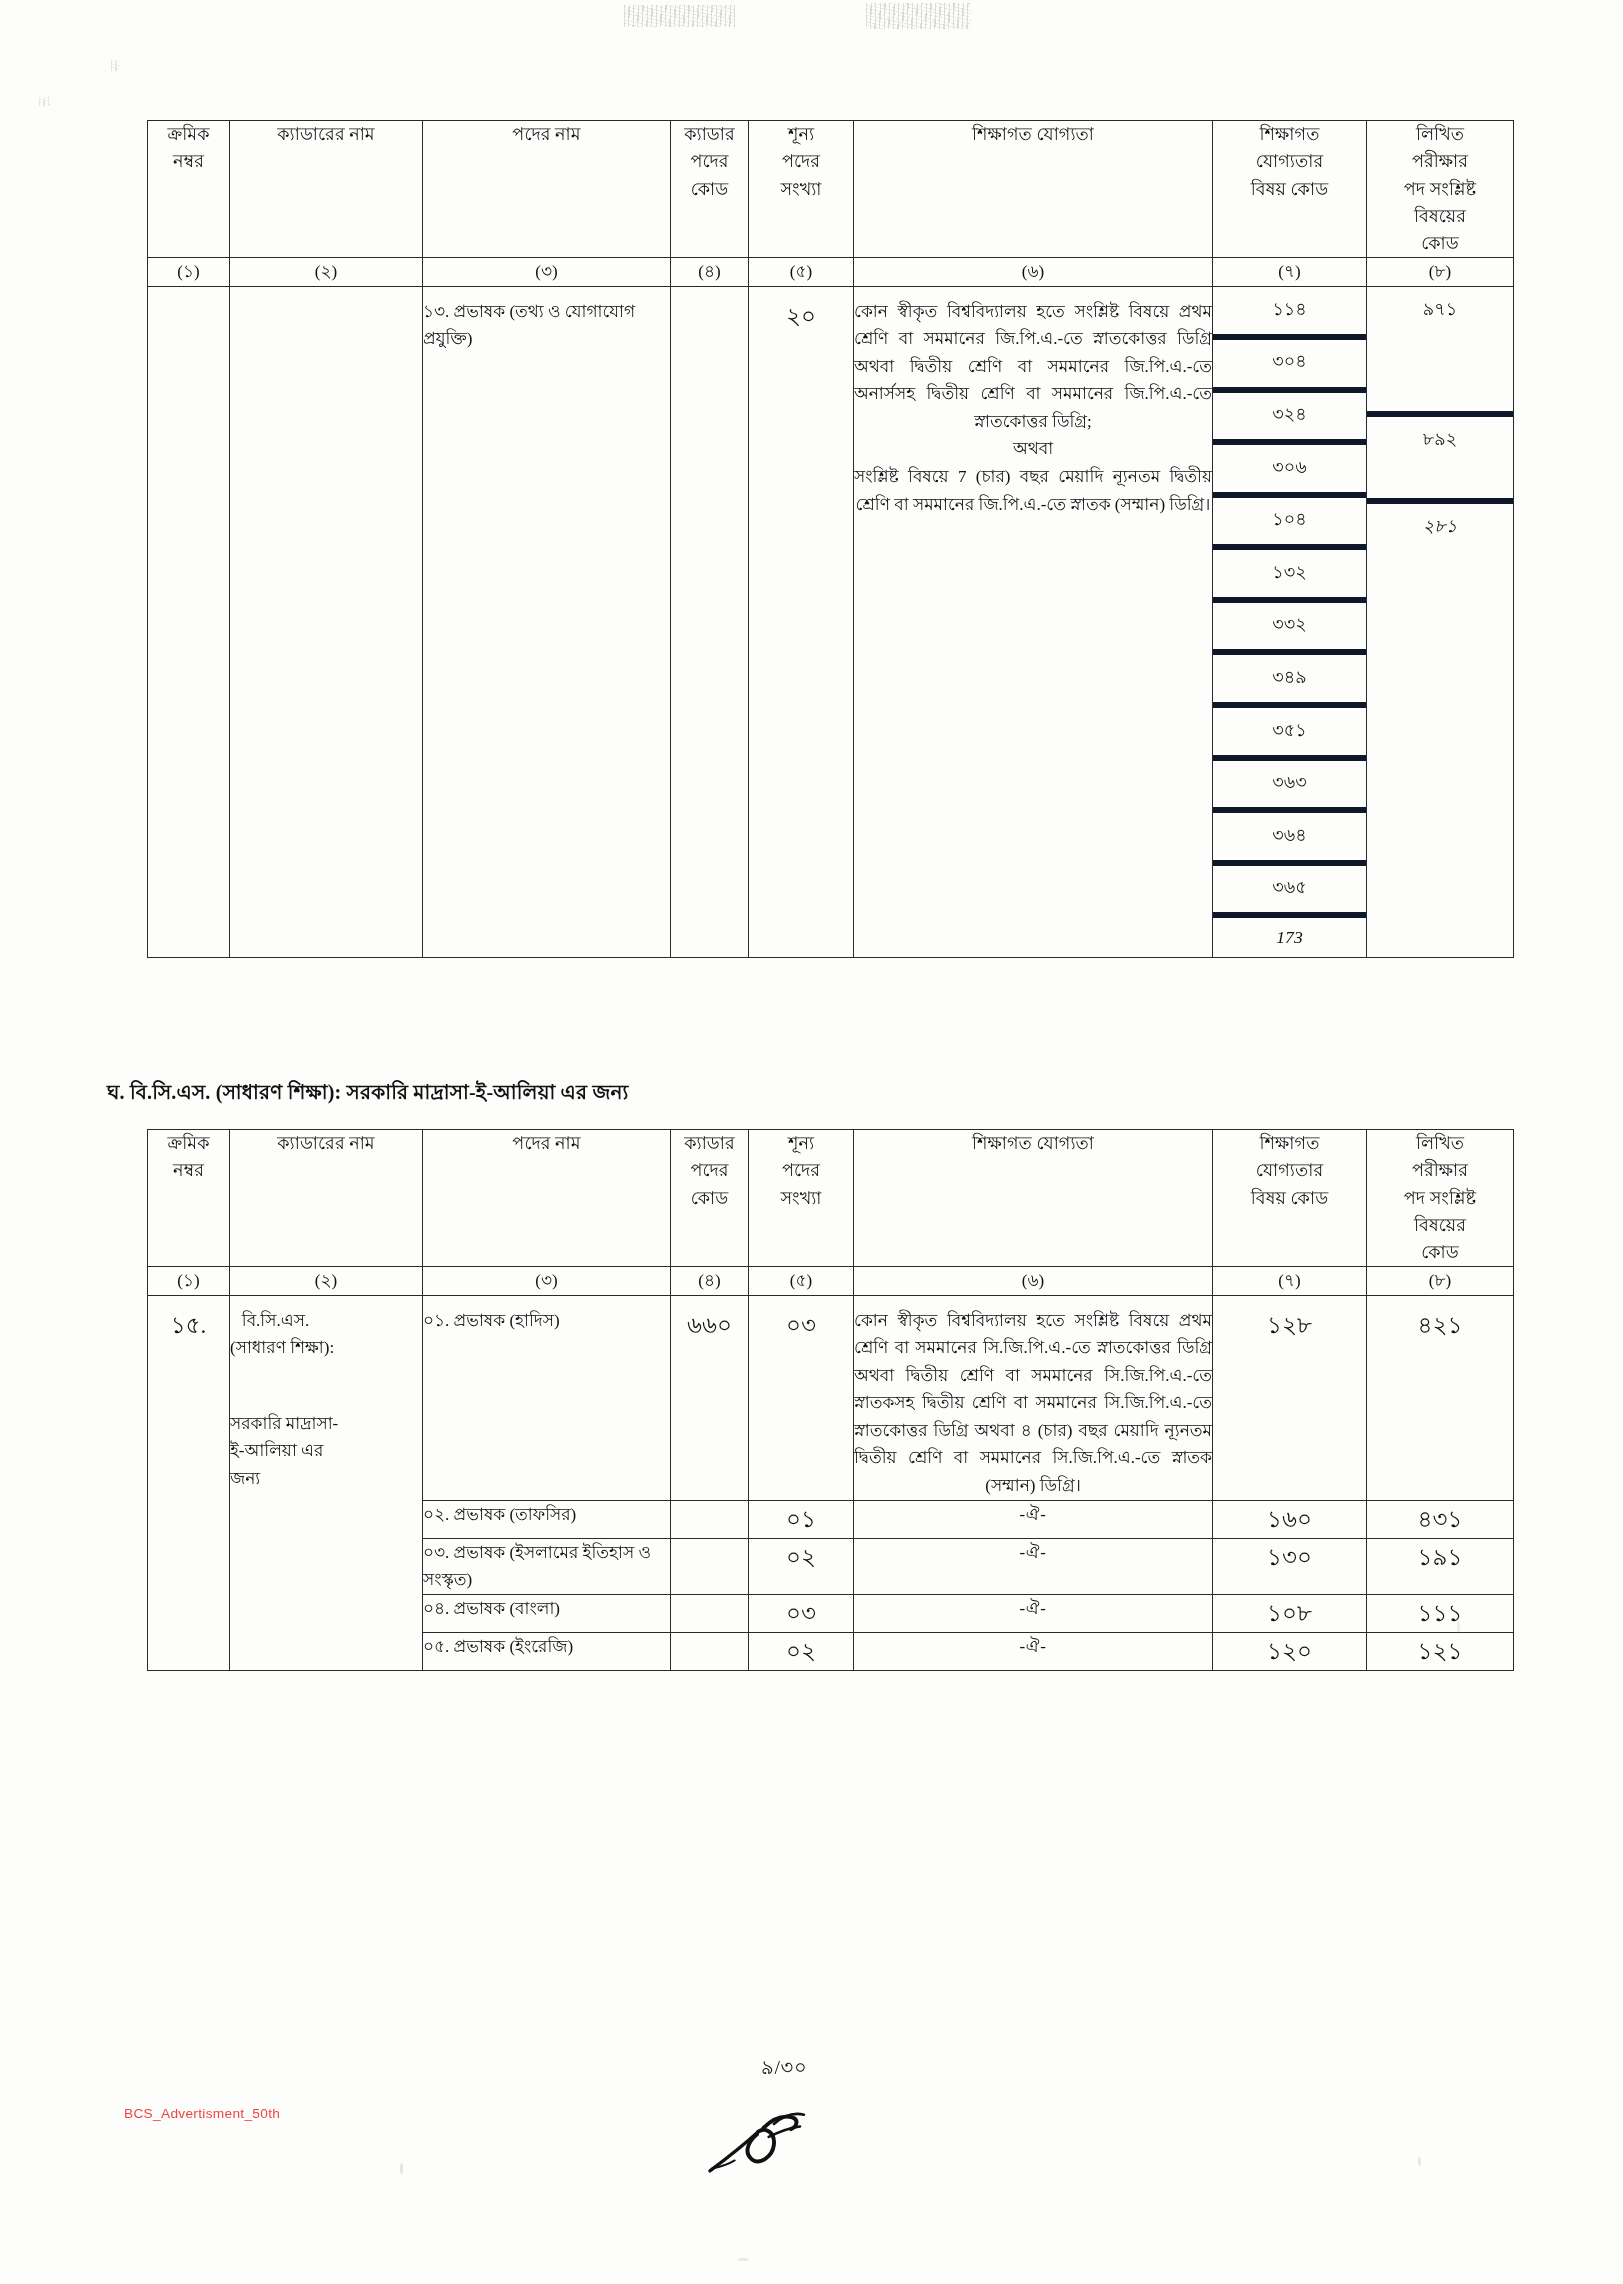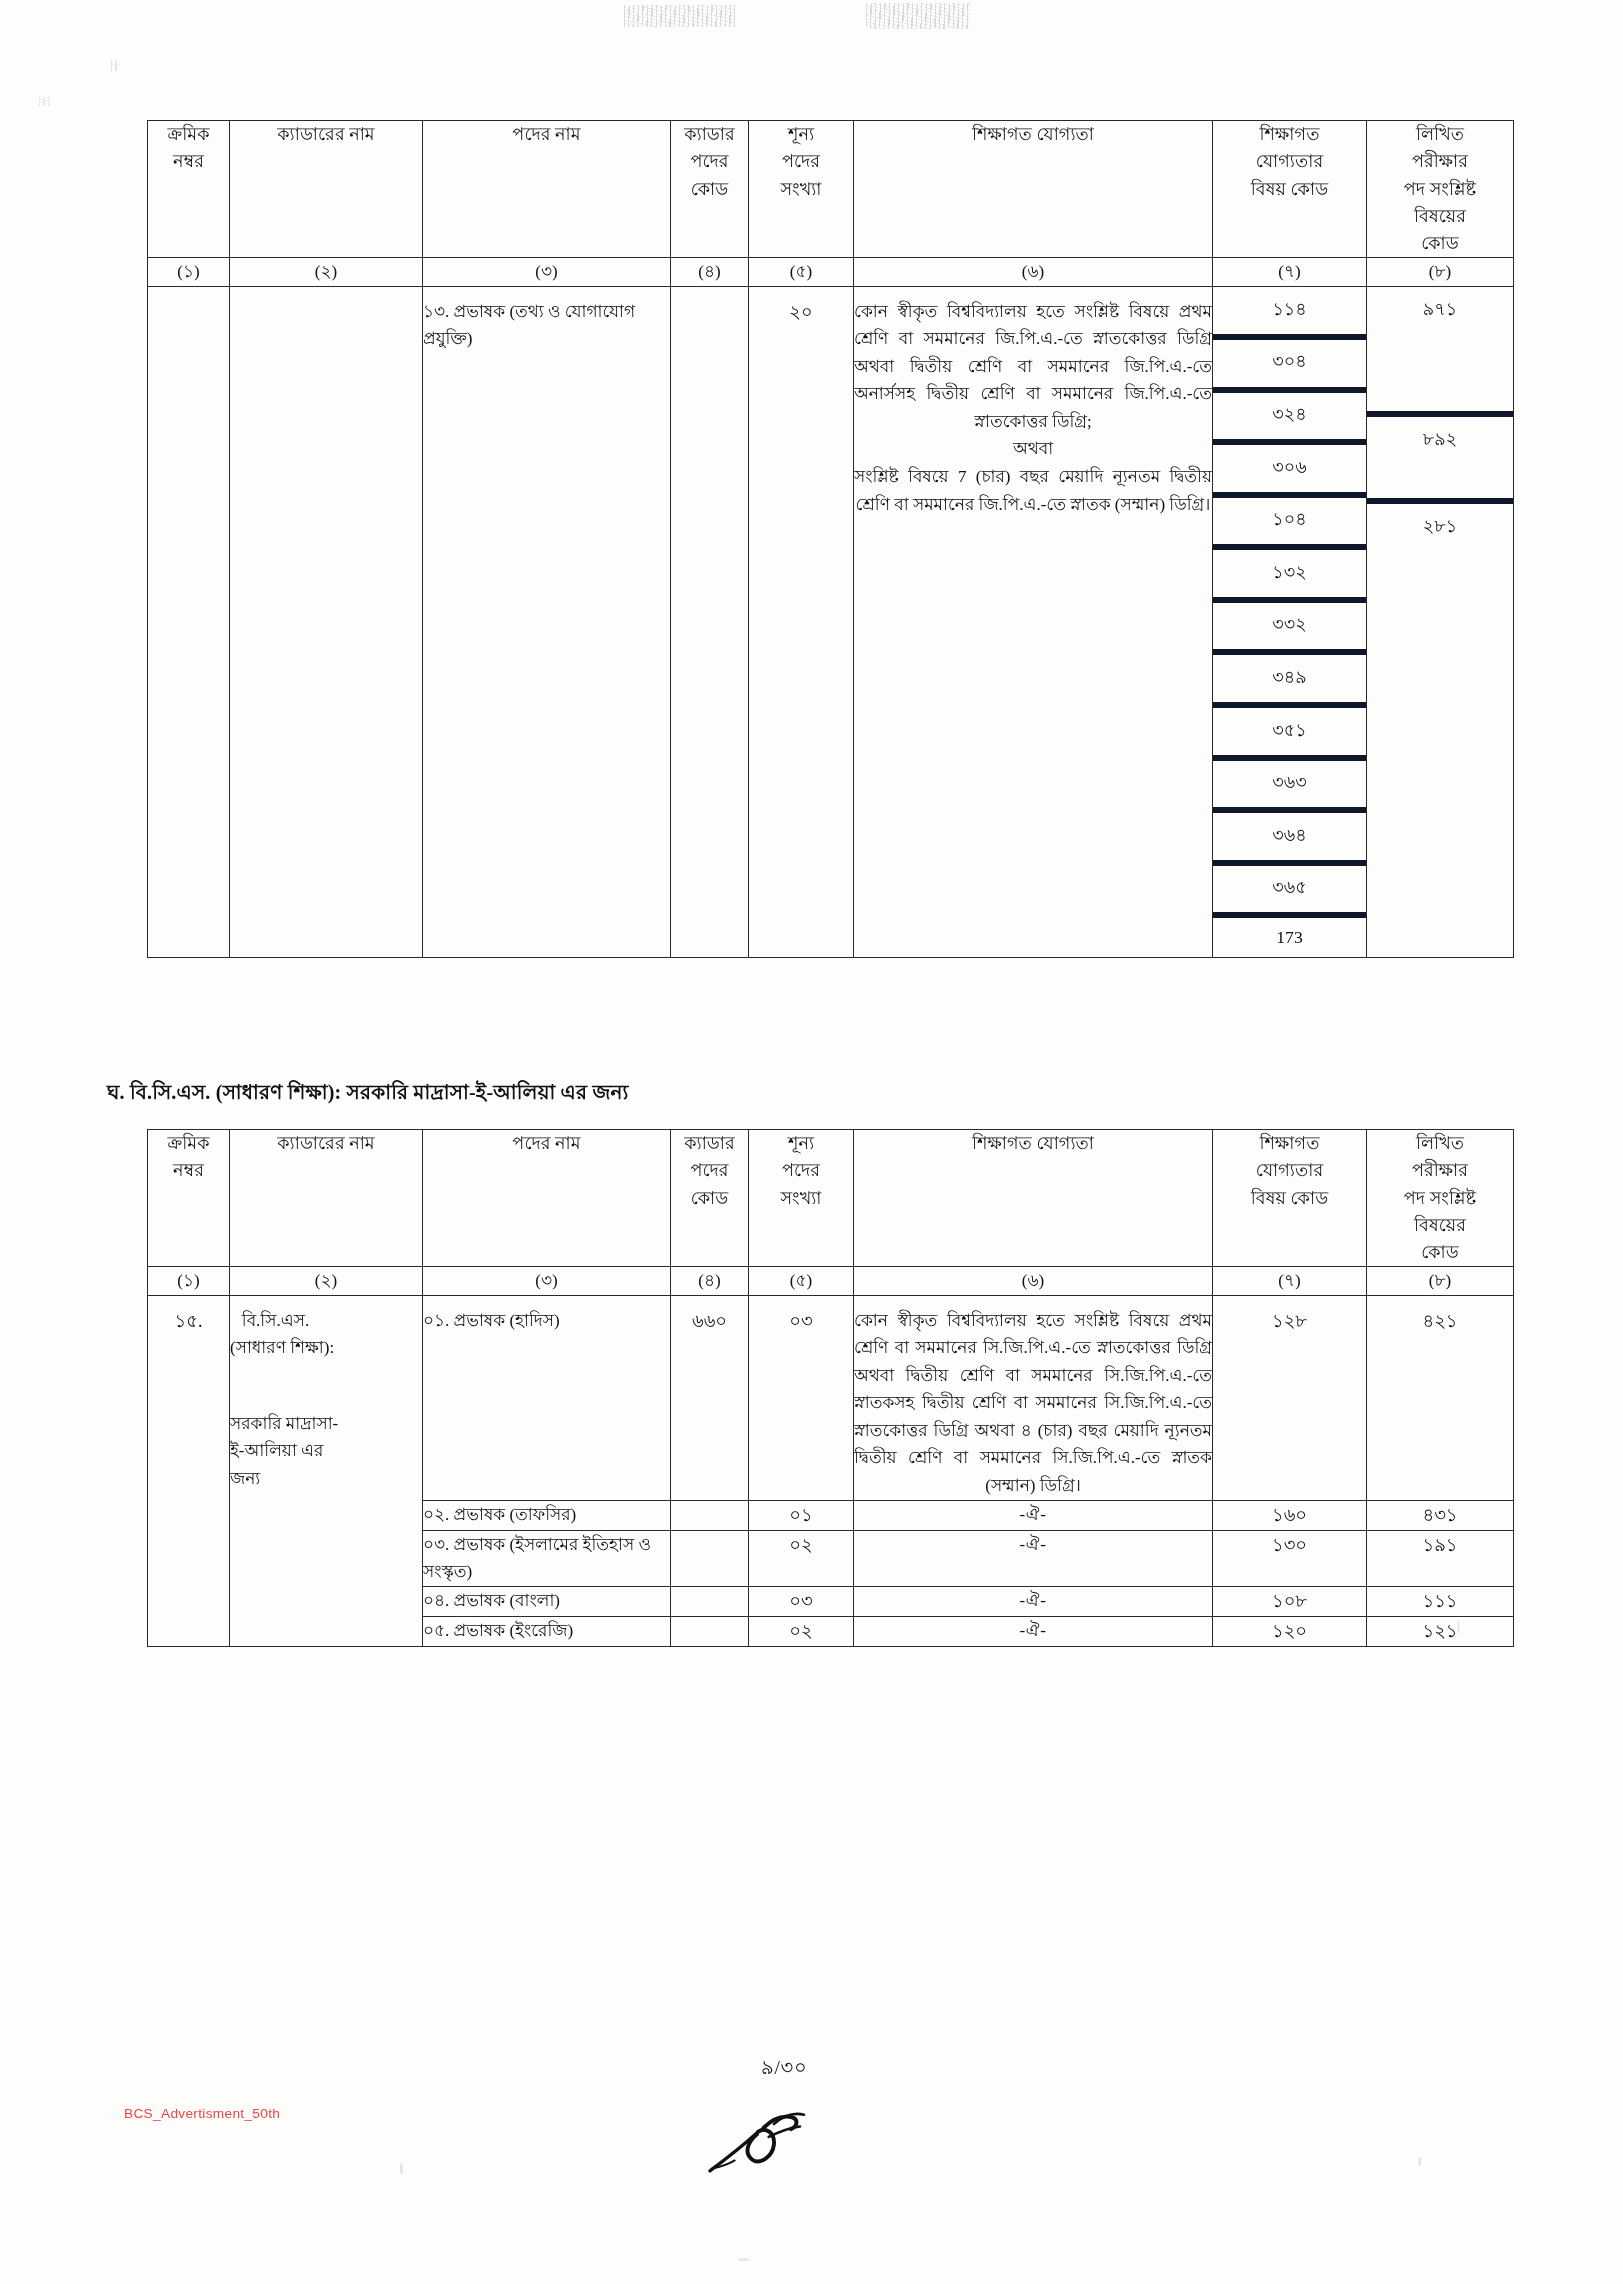--- a/index.html
+++ b/index.html
@@ -77,21 +77,21 @@
   }
 
   .cell {
     font-size: 17px;
     line-height: 1.62;
     padding: 7.8px 6.5px;
   }
   .cell.center  { text-align: center; }
   .cell.justify { text-align: justify; text-align-last: center; }
   .cell.left    { text-align: left; }
-  .cell.num     { text-align: center; font-size: 18px; }
+  .cell.num     { text-align: center; font-size: 23px; }
   .cell.top-pad { padding-top: 10.5px; }
 
   .total-label {
     text-align: center;
     font-size: 19px;
     font-weight: 600;
     padding: 11.8px 0 0 0;
   }
   .total-value {
     text-align: center;
@@ -101,21 +101,21 @@
   }
 
   
   .stack { display: block; }
   .stack > div {
     border-bottom: 6px solid #0f172a;
     text-align: center;
     font-size: 17.6px;
     padding: 8.5px 0 9.1px 0;
   }
-  .stack > div:last-child { border-bottom: none; }
+  .stack > div:last-child { border-bottom: none; font-style: italic; }
   .subcell-pad { padding: 0 !important; }
 
   .ditto { text-align: center; font-size: 17px; letter-spacing: 0.7px; }
 
   .section-heading {
     position: absolute;
     left: 107px;
     top: 1077px;
     font-size: 20px;
     font-weight: 700;

